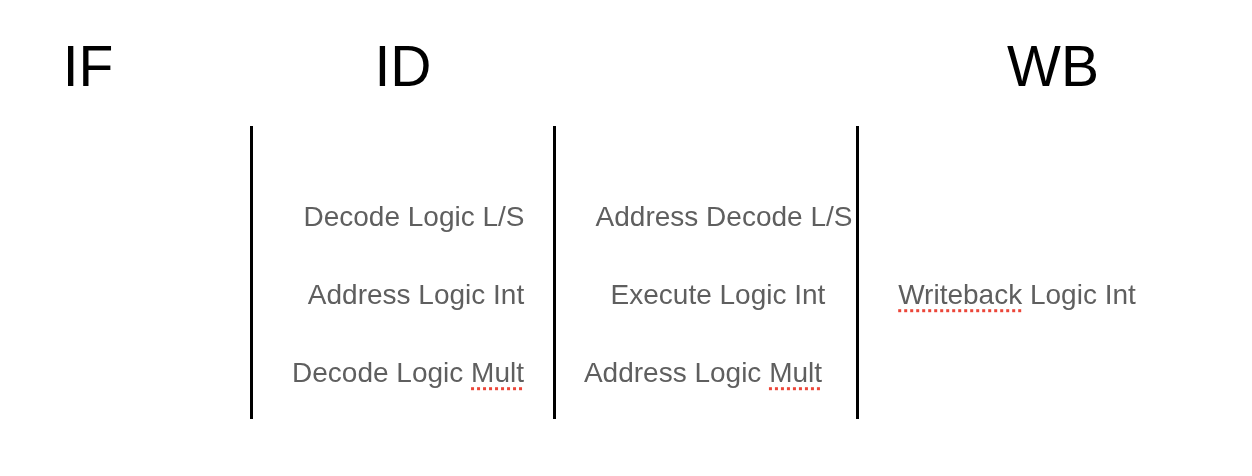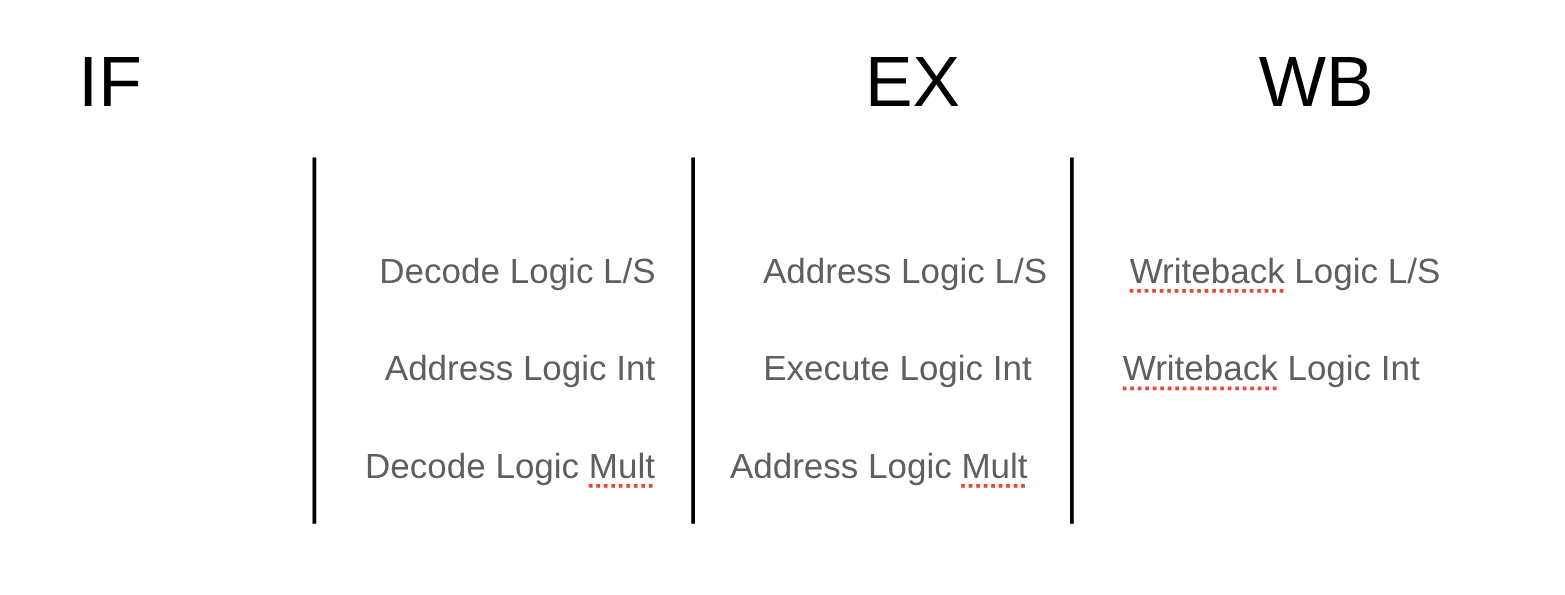--- a/index.html
+++ b/index.html
@@ -48,31 +48,30 @@
     text-decoration-thickness: 2.5px;
     text-underline-offset: 5px;
   }
 </style>
 </head>
 <body>
 
 <div class="canvas">
 
   <div class="stage-header" style="left:88px">IF</div>
-  <div class="stage-header" style="left:730px">EX</div>
+  <div class="stage-header" style="left:403px">ID</div>
   <div class="stage-header" style="left:1053px">WB</div>
 
   <div class="vline" style="left:250px"></div>
   <div class="vline" style="left:553px"></div>
   <div class="vline" style="left:856px"></div>
 
   <div class="cell" style="left:414px; top:196px"><span>Decode Logic L/S</span></div>
   <div class="cell" style="left:416px; top:274px"><span>Address Logic Int</span></div>
   <div class="cell" style="left:408px; top:352px"><span>Decode Logic </span><span class="misspelled">Mult</span></div>
 
-  <div class="cell" style="left:724px; top:196px"><span>Address Logic L/S</span></div>
+  <div class="cell" style="left:724px; top:196px"><span>Address Decode L/S</span></div>
   <div class="cell" style="left:718px; top:274px"><span>Execute Logic Int</span></div>
   <div class="cell" style="left:703px; top:352px"><span>Address Logic </span><span class="misspelled">Mult</span></div>
 
-  <div class="cell" style="left:1028px; top:196px"><span class="misspelled">Writeback</span><span> Logic L/S</span></div>
   <div class="cell" style="left:1017px; top:274px"><span class="misspelled">Writeback</span><span> Logic Int</span></div>
 
 </div>
 
 </body></html>

